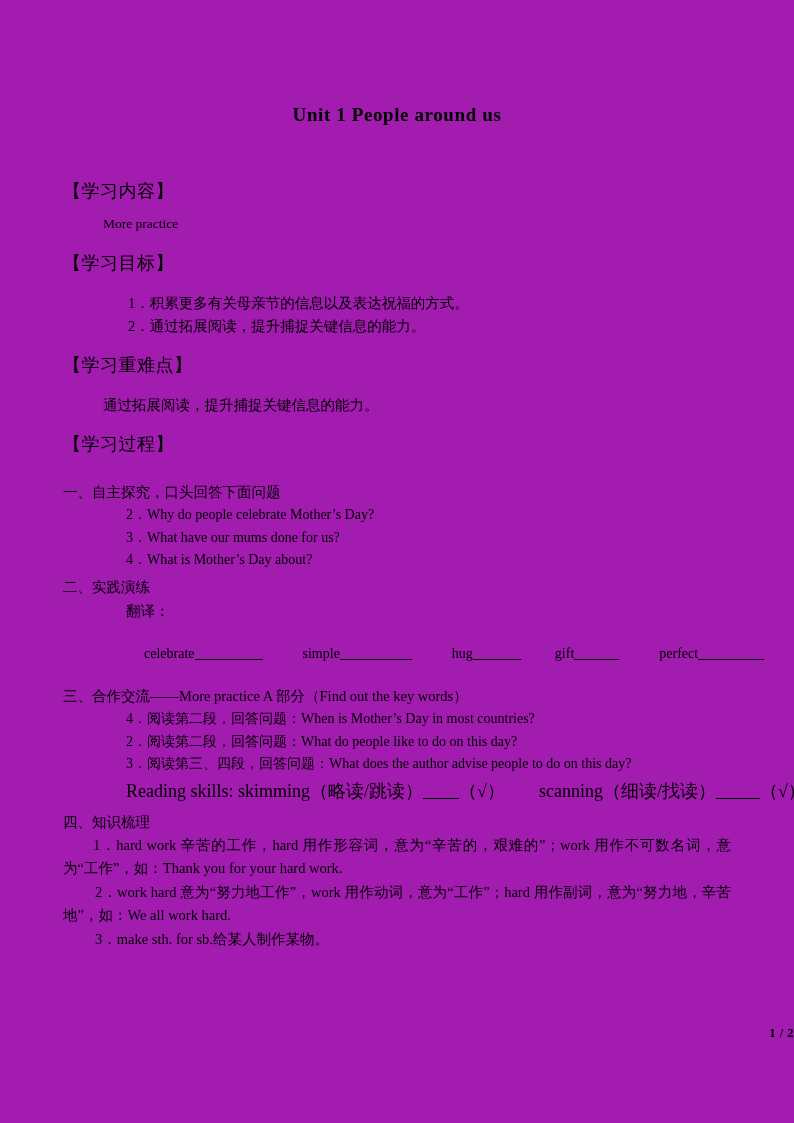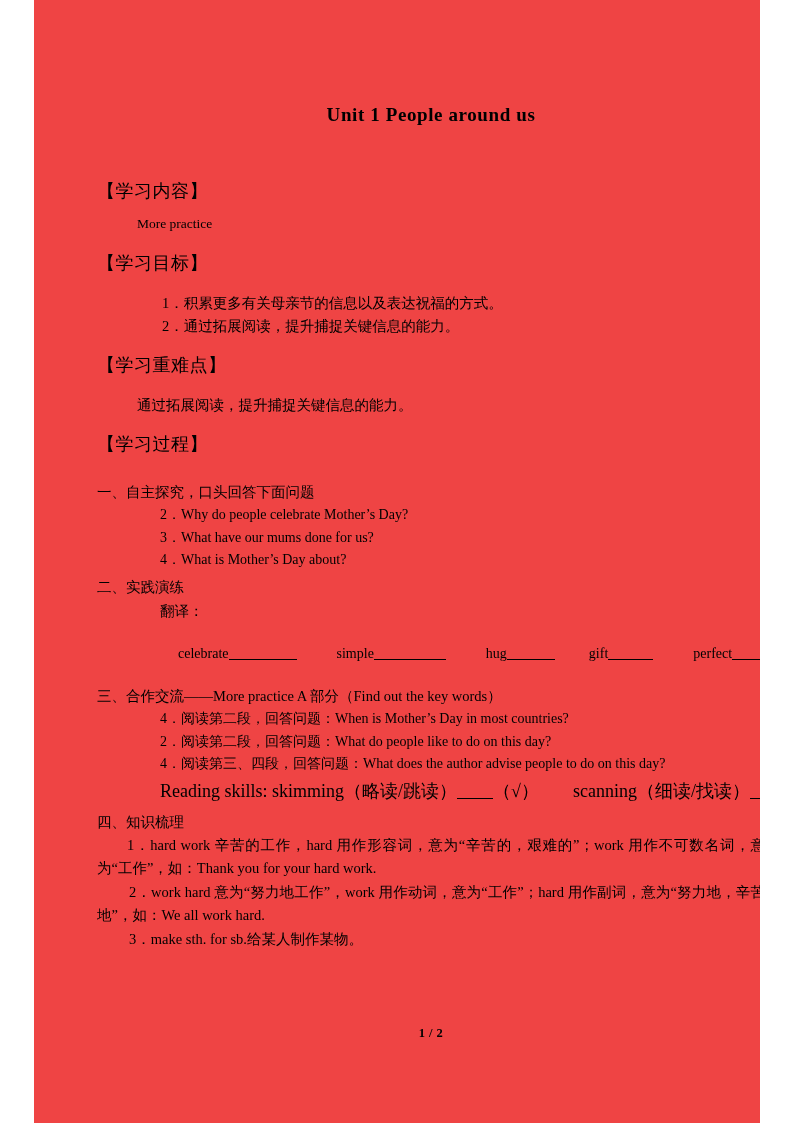--- a/index.html
+++ b/index.html
@@ -6,24 +6,24 @@
     margin: 0;
     padding: 0;
     background: #ffffff;
   }
   body {
     font-family: "Liberation Serif", "DejaVu Serif", serif;
     color: #000000;
   }
   .page {
     position: relative;
-    width: 726px;
+    width: 794px;
     height: 1123px;
     margin: 0 auto;
-    background: #ef4444;
+    background: #a21caf;
     overflow: hidden;
     box-sizing: border-box;
   }
   .content {
     position: absolute;
     left: 63px;
     top: 0;
     width: 668px;
   }
 
@@ -144,21 +144,21 @@
     text-justify: inter-ideograph;
   }
   .para.ind { text-indent: 30px; }
   .para.ind2 { text-indent: 32px; }
 
   .footer {
     position: absolute;
     left: 0;
     top: 1026px;
     width: 794px;
-    text-align: center;
+    text-align: right;
     font-size: 12.5px;
     font-weight: bold;
     letter-spacing: 0.5px;
   }
 </style>
 </head>
 <body>
 
 <div class="page">
   <div class="content">
@@ -182,21 +182,21 @@
     <p class="q-item en">3．What have our mums done for us?</p>
     <p class="q-item en">4．What is Mother’s Day about?</p>
 
     <p class="num-heading two">二、实践演练</p>
     <p class="sub-label">翻译：</p>
     <p class="translate-row"><span class="tw">celebrate</span><span class="blank b-lg"></span><span class="gap-lg"></span><span class="tw">simple</span><span class="blank b-md"></span><span class="gap-lg"></span><span class="tw">hug</span><span class="blank b-sm"></span><span class="gap-md"></span><span class="tw">gift</span><span class="blank b-xs"></span><span class="gap-lg"></span><span class="tw">perfect</span><span class="blank b-xl"></span></p>
 
     <p class="num-heading three">三、合作交流——More practice A 部分（Find out the key words）</p>
     <p class="q-item">4．阅读第二段，回答问题：When is Mother’s Day in most countries?</p>
     <p class="q-item">2．阅读第二段，回答问题：What do people like to do on this day?</p>
-    <p class="q-item">4．阅读第三、四段，回答问题：What does the author advise people to do on this day?</p>
+    <p class="q-item">3．阅读第三、四段，回答问题：What does the author advise people to do on this day?</p>
     <p class="reading-line"><span>Reading skills:</span>&nbsp;<span>skimming</span><span>（略读/跳读）</span><span class="rs-blank"></span><span>（√）</span><span class="gap-md"></span><span>scanning</span><span>（细读/找读）</span><span class="rs-blank rs-blank2"></span><span>（√）</span></p>
 
     <p class="num-heading four">四、知识梳理</p>
     <p class="para ind">1．hard work  辛苦的工作，hard 用作形容词，意为“辛苦的，艰难的”；work 用作不可数名词，意为“工作”，如：Thank you for your hard work.</p>
     <p class="para ind2">2．work hard 意为“努力地工作”，work 用作动词，意为“工作”；hard 用作副词，意为“努力地，辛苦地”，如：We all work hard.</p>
     <p class="para ind2">3．make sth. for sb.给某人制作某物。</p>
 
   </div>
 
   <div class="footer">1 / 2</div>

